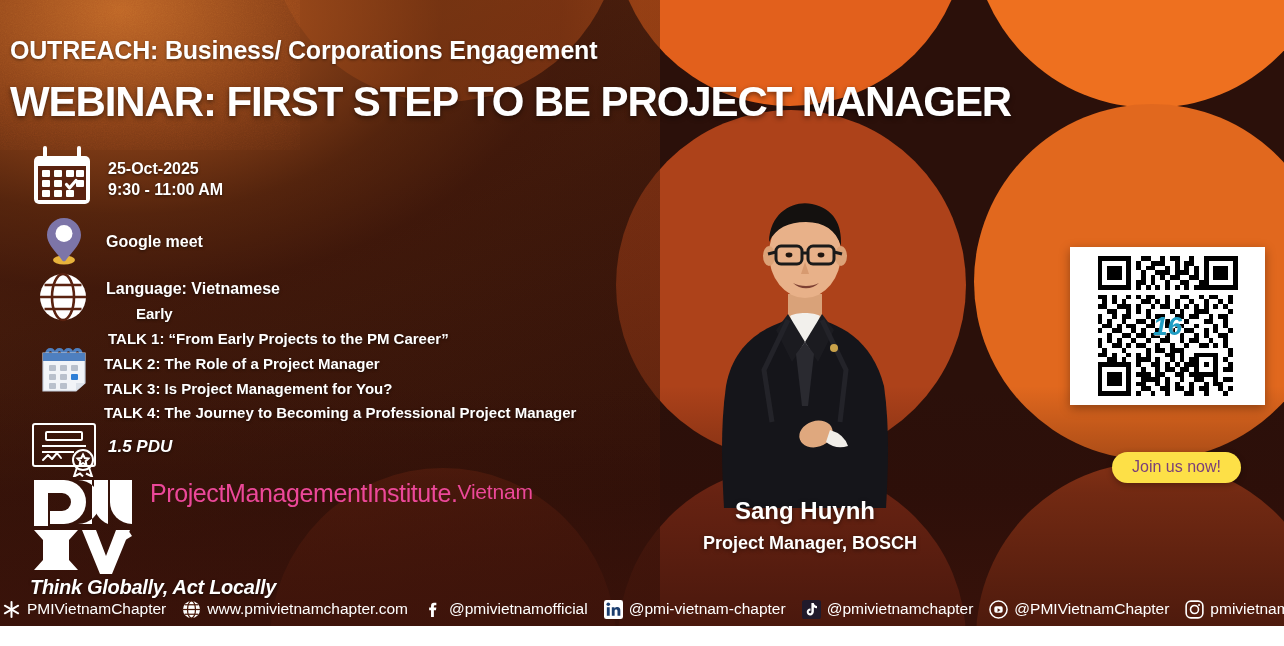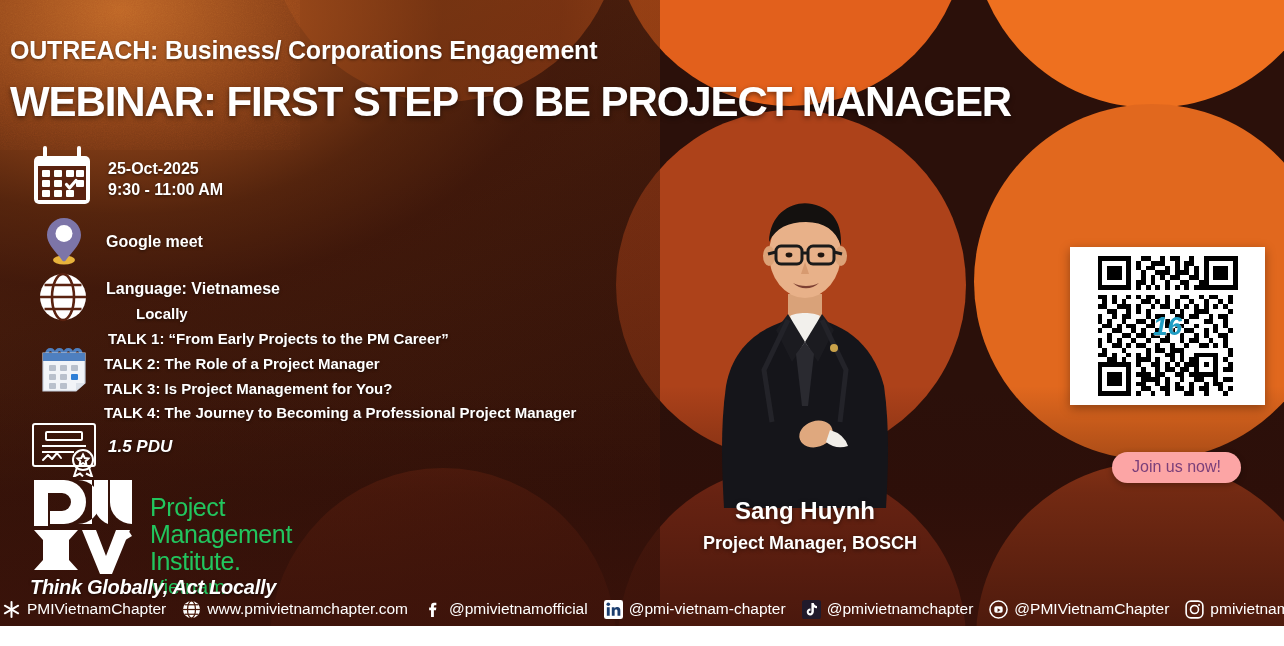--- a/index.html
+++ b/index.html
@@ -143,24 +143,23 @@
   
   .pmi-logo {
     position: absolute;
     left: 32px; top: 478px;
     display: flex;
     align-items: flex-start;
     gap: 14px;
   }
   .pmi-words {
     display: flex;
-    flex-direction: column;
-    color: #22c55e;
+    flex-direction: row;
+    color: #ec4899;
     padding-top: 2px;
-    margin-top: 14px;
   }
   .pmi-words .w {
     font-size: 25px;
     line-height: 27px;
     font-weight: normal;
     letter-spacing: -0.4px;
   }
   .pmi-words .w-sub {
     font-size: 21px;
     line-height: 24px;
@@ -216,21 +215,21 @@
     font-style: italic;
     text-shadow: 1px 1px 0 rgba(255,255,255,0.6);
     pointer-events: none;
     line-height: 1;
   }
 
   .join-btn {
     position: absolute;
     left: 1112px; top: 452px;
     padding: 6px 20px 7px;
-    background: #fca5a5;
+    background: #fde047;
     border-radius: 20px;
     color: #7a3f7a;
     font-size: 16px;
     white-space: nowrap;
     box-shadow: 0 2px 6px rgba(0,0,0,0.3);
   }
 
   
   .footer {
     position: absolute;
@@ -386,21 +385,21 @@
 
   <div class="info-text row-date">
     <div>25-Oct-2025</div>
     <div>9:30 - 11:00 AM</div>
   </div>
 
   <div class="info-text row-venue">Google meet</div>
 
   <div class="info-text row-lang">Language: Vietnamese</div>
 
-  <div class="info-text agenda-title">Locally</div>
+  <div class="info-text agenda-title">Early</div>
 
   <div class="info-text talk talk-1">TALK 1: “From Early Projects to the PM Career”</div>
   <div class="info-text talk talk-2">TALK 2: The Role of a Project Manager</div>
   <div class="info-text talk talk-3">TALK 3:  Is Project Management for You?</div>
   <div class="info-text talk talk-4">TALK 4:  The Journey to Becoming a Professional Project    Manager</div>
 
   <div class="info-text pdu">1.5 PDU</div>
 
   <div class="pmi-logo">
     <svg width="104" height="98" viewBox="0 0 104 98" xmlns="http://www.w3.org/2000/svg">

